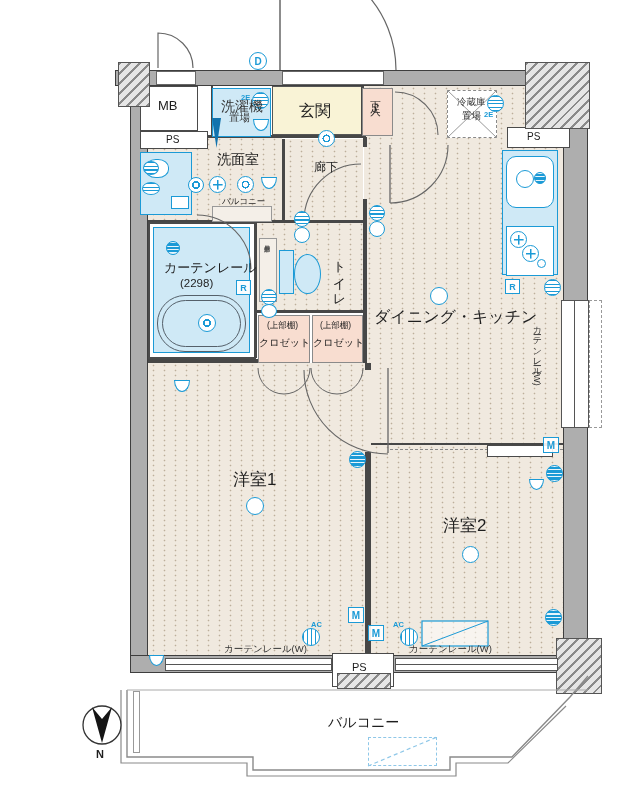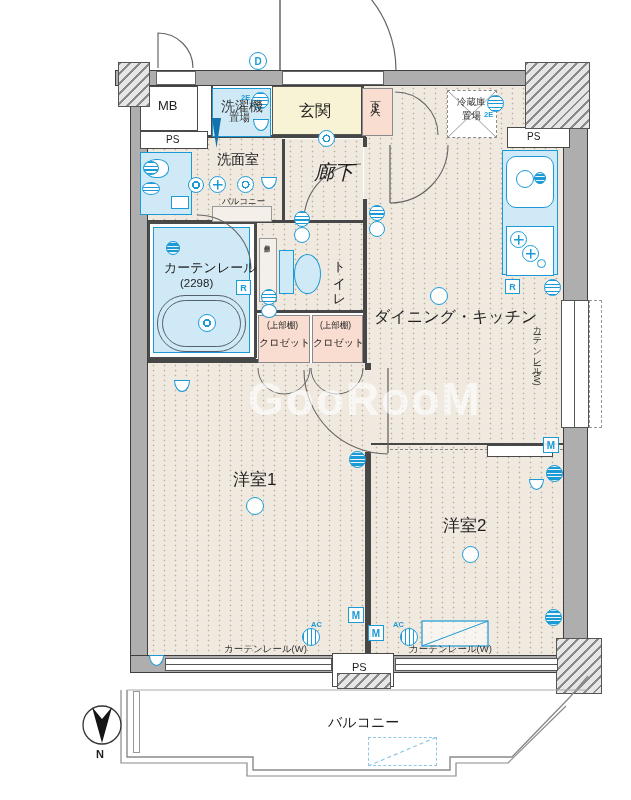--- a/index.html
+++ b/index.html
@@ -101,21 +101,21 @@
   <div class="box" style="left:507px;top:127px;width:63px;height:21px;"></div>
   <div class="lbl" style="left:527px;top:131px;font-size:10px;">PS</div>
 
   <div class="lbl" style="left:217px;top:151px;font-size:14px;">洗面室</div>
   <div class="box blue" style="left:140px;top:152px;width:52px;height:63px;"></div>
   <div class="a" style="left:145px;top:159px;width:24px;height:19px;background:#fff;border:1.2px solid #1b9ad6;border-radius:45%;z-index:24;"></div>
   <div class="a" style="left:171px;top:196px;width:18px;height:13px;background:#fff;border:1.2px solid #1b9ad6;z-index:24;"></div>
   <div class="a" style="left:212px;top:206px;width:60px;height:16px;background:#f4efe8;border:1px solid #999;z-index:10;"></div>
   <div class="lbl" style="left:222px;top:197px;font-size:8.5px;z-index:31;">バルコニー</div>
 
-  <div class="lbl" style="left:314px;top:161px;font-size:20px;font-style:italic;">廊下</div>
+  <div class="lbl" style="left:314px;top:161px;font-size:12px;">廊下</div>
 
   <div class="box" style="left:148px;top:222px;width:108px;height:137px;border-width:2px;"></div>
   <div class="a" style="left:153px;top:227px;width:97px;height:126px;background:#cfe9f6;border:1px solid #1b9ad6;z-index:11;"></div>
   <div class="lbl" style="left:164px;top:261px;font-size:13px;z-index:30;">カーテンレール</div>
   <div class="lbl" style="left:180px;top:277px;font-size:11.5px;z-index:30;">(2298)</div>
   <div class="a" style="left:157px;top:295px;width:89px;height:57px;border:1.5px solid #55606a;border-radius:28px;z-index:23;"></div>
   <div class="a" style="left:162px;top:300px;width:79px;height:47px;border:1px solid #55606a;border-radius:24px;z-index:23;"></div>
   <div class="sym ring2" style="left:198px;top:314px;width:18px;height:18px;"></div>
   <div class="sym fill" style="left:166px;top:241px;width:14px;height:14px;"></div>
   <div class="badge" style="left:236px;top:280px;width:15px;height:15px;font-size:9px;">R</div>
@@ -230,15 +230,14 @@
     <line x1="368" y1="766" x2="437" y2="737" stroke="#8ec7e8" stroke-width="1.2" stroke-dasharray="4 3"></line>
 
     <path d="M127,690 L127,757 L253,757 L253,770 L450,770 L450,757 L512,757 L570,697 L588,676" fill="none" stroke="#8a8a8a" stroke-width="1.4"></path>
     <path d="M121,690 L121,763 L247,763 L247,776 L456,776 L456,763 L508,763 L566,706" fill="none" stroke="#8a8a8a" stroke-width="1.2"></path>
     <line x1="127" y1="690" x2="588" y2="690" stroke="#aaa" stroke-width="1"></line>
 
     <circle cx="102" cy="725" r="19" fill="#fff" stroke="#333" stroke-width="1.3"></circle>
     <path d="M102,743 L92,707 L102,719 L112,707 Z" fill="#151515"></path>
   </svg>
 
-  <div class="wm">GooRooM</div>
 
 </div>
 
 </body></html>

